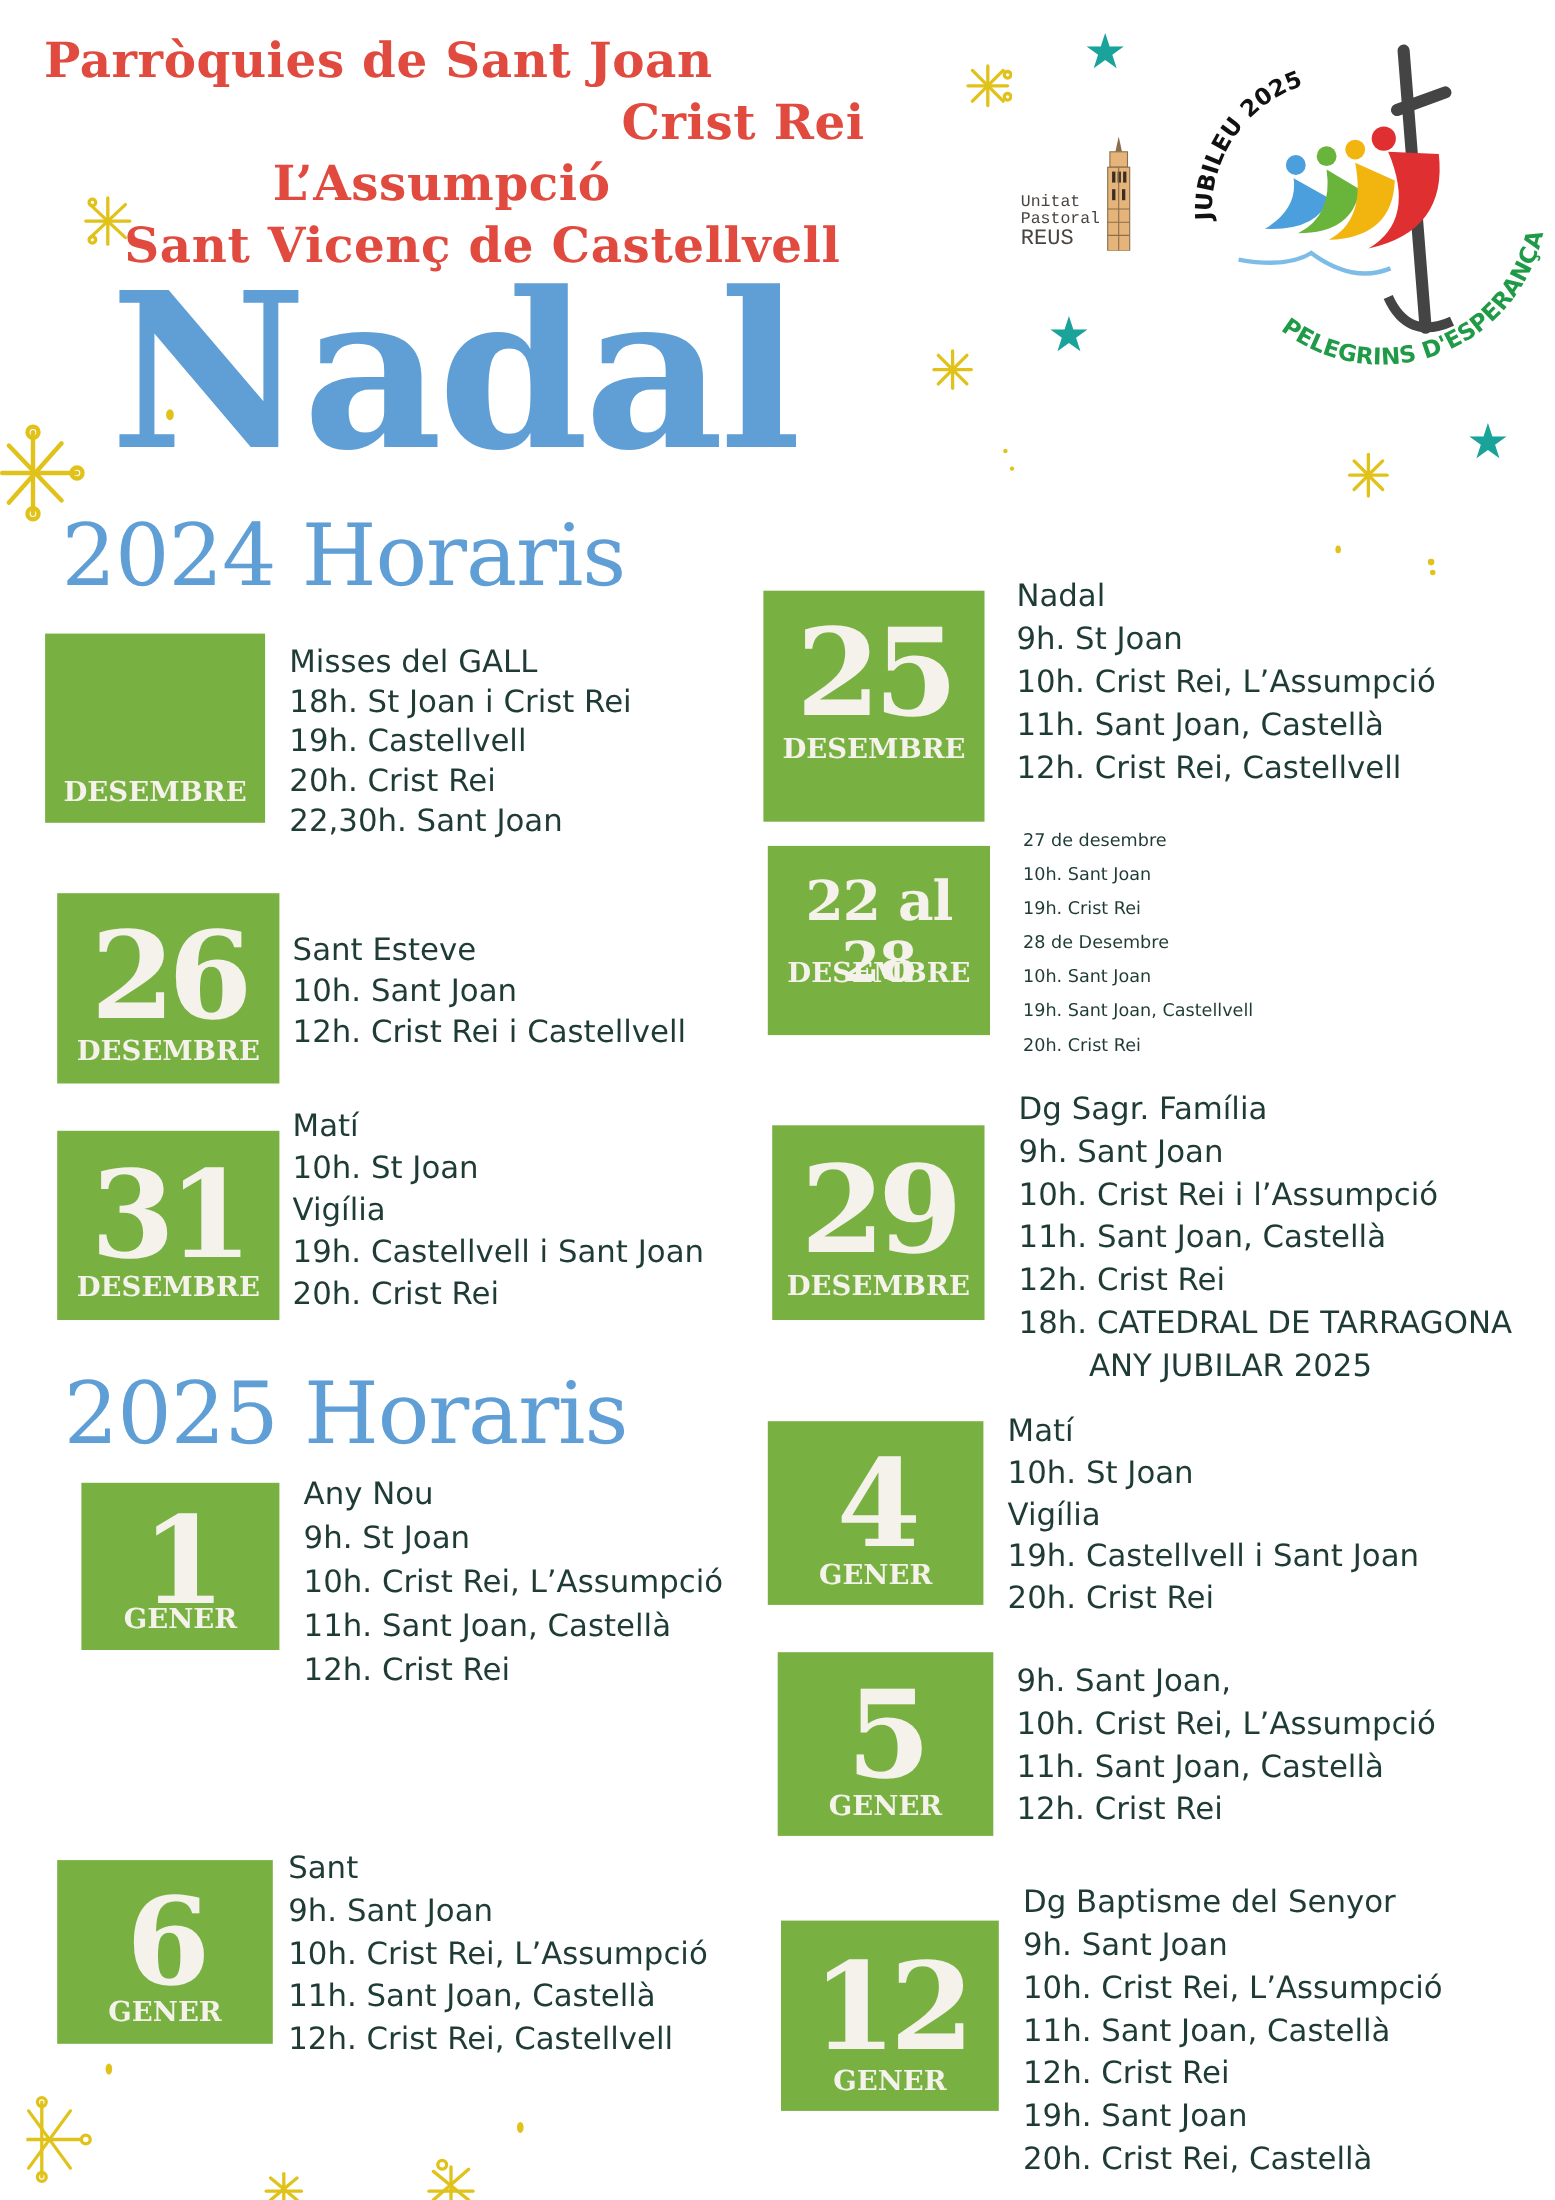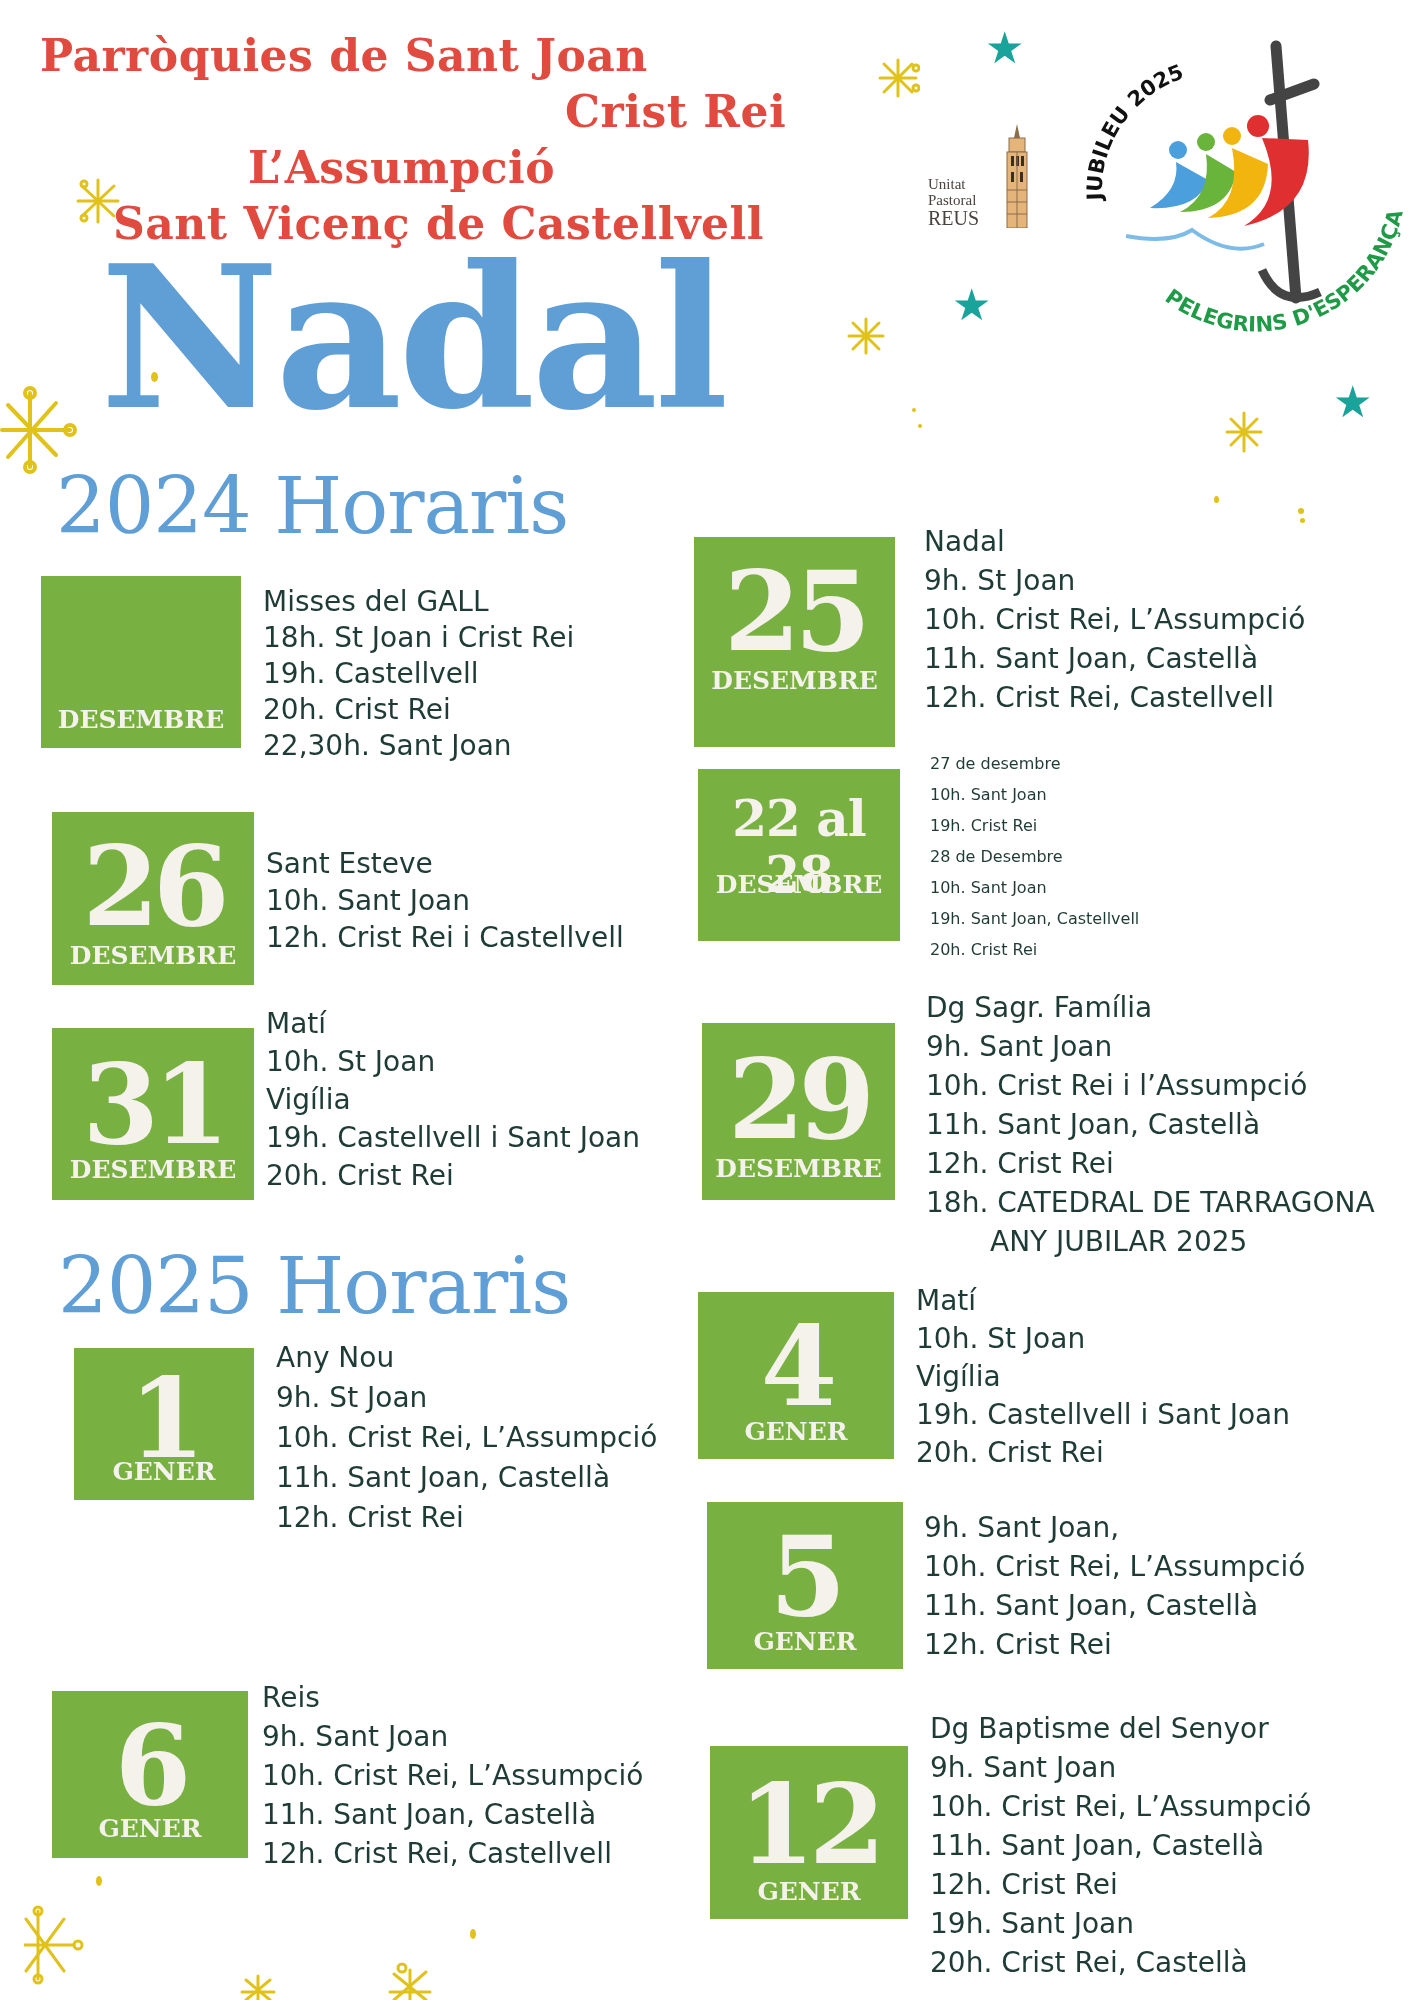--- a/index.html
+++ b/index.html
@@ -78,21 +78,21 @@
 
   
   .teal-star { position: absolute; color: #1aa39a; font-size: 44px; line-height: 44px; }
   .snow { position: absolute; }
   .dot { position: absolute; background: #e0c21a; border-radius: 50%; }
 
   
   .up-logo { position: absolute; left: 928px; top: 124px; width: 110px; height: 110px; }
   .up-text {
     position: absolute; left: 0; top: 52px;
-    color: #4a4440; font-family: Liberation Serif, serif;
+    color: #4a4440; font-family: Liberation Mono, monospace;
     font-size: 15px; line-height: 16px;
   }
   .up-text .big { font-size: 20px; line-height: 20px; }
   .jubileu { position: absolute; left: 1080px; top: 30px; width: 330px; height: 320px; }
 </style>
 </head>
 <body>
 
 <svg class="snow" style="left:0;top:385px" width="80" height="90" viewBox="0 0 80 90">
   <g stroke="#e0c21a" stroke-width="4" fill="none" stroke-linecap="round">
@@ -351,21 +351,21 @@
   <span class="line">10h. Crist Rei, L’Assumpció</span>
   <span class="line">11h. Sant Joan, Castellà</span>
   <span class="line">12h. Crist Rei</span>
 </div>
 
 <div class="date-box" style="left:52px;top:1691px;width:196px;height:167px">
   <div class="num" style="top:20px">6</div>
   <div class="month gener" style="top:124px">GENER</div>
 </div>
 <div class="sched" style="left:262px;top:1678px">
-  <span class="line">Reis</span>
+  <span class="line">Sant</span>
   <span class="line">9h. Sant Joan</span>
   <span class="line">10h. Crist Rei, L’Assumpció</span>
   <span class="line">11h. Sant Joan, Castellà</span>
   <span class="line">12h. Crist Rei, Castellvell</span>
 </div>
 
 <div class="date-box" style="left:710px;top:1746px;width:198px;height:173px">
   <div class="num" style="top:24px">12</div>
   <div class="month gener" style="top:132px">GENER</div>
 </div>

